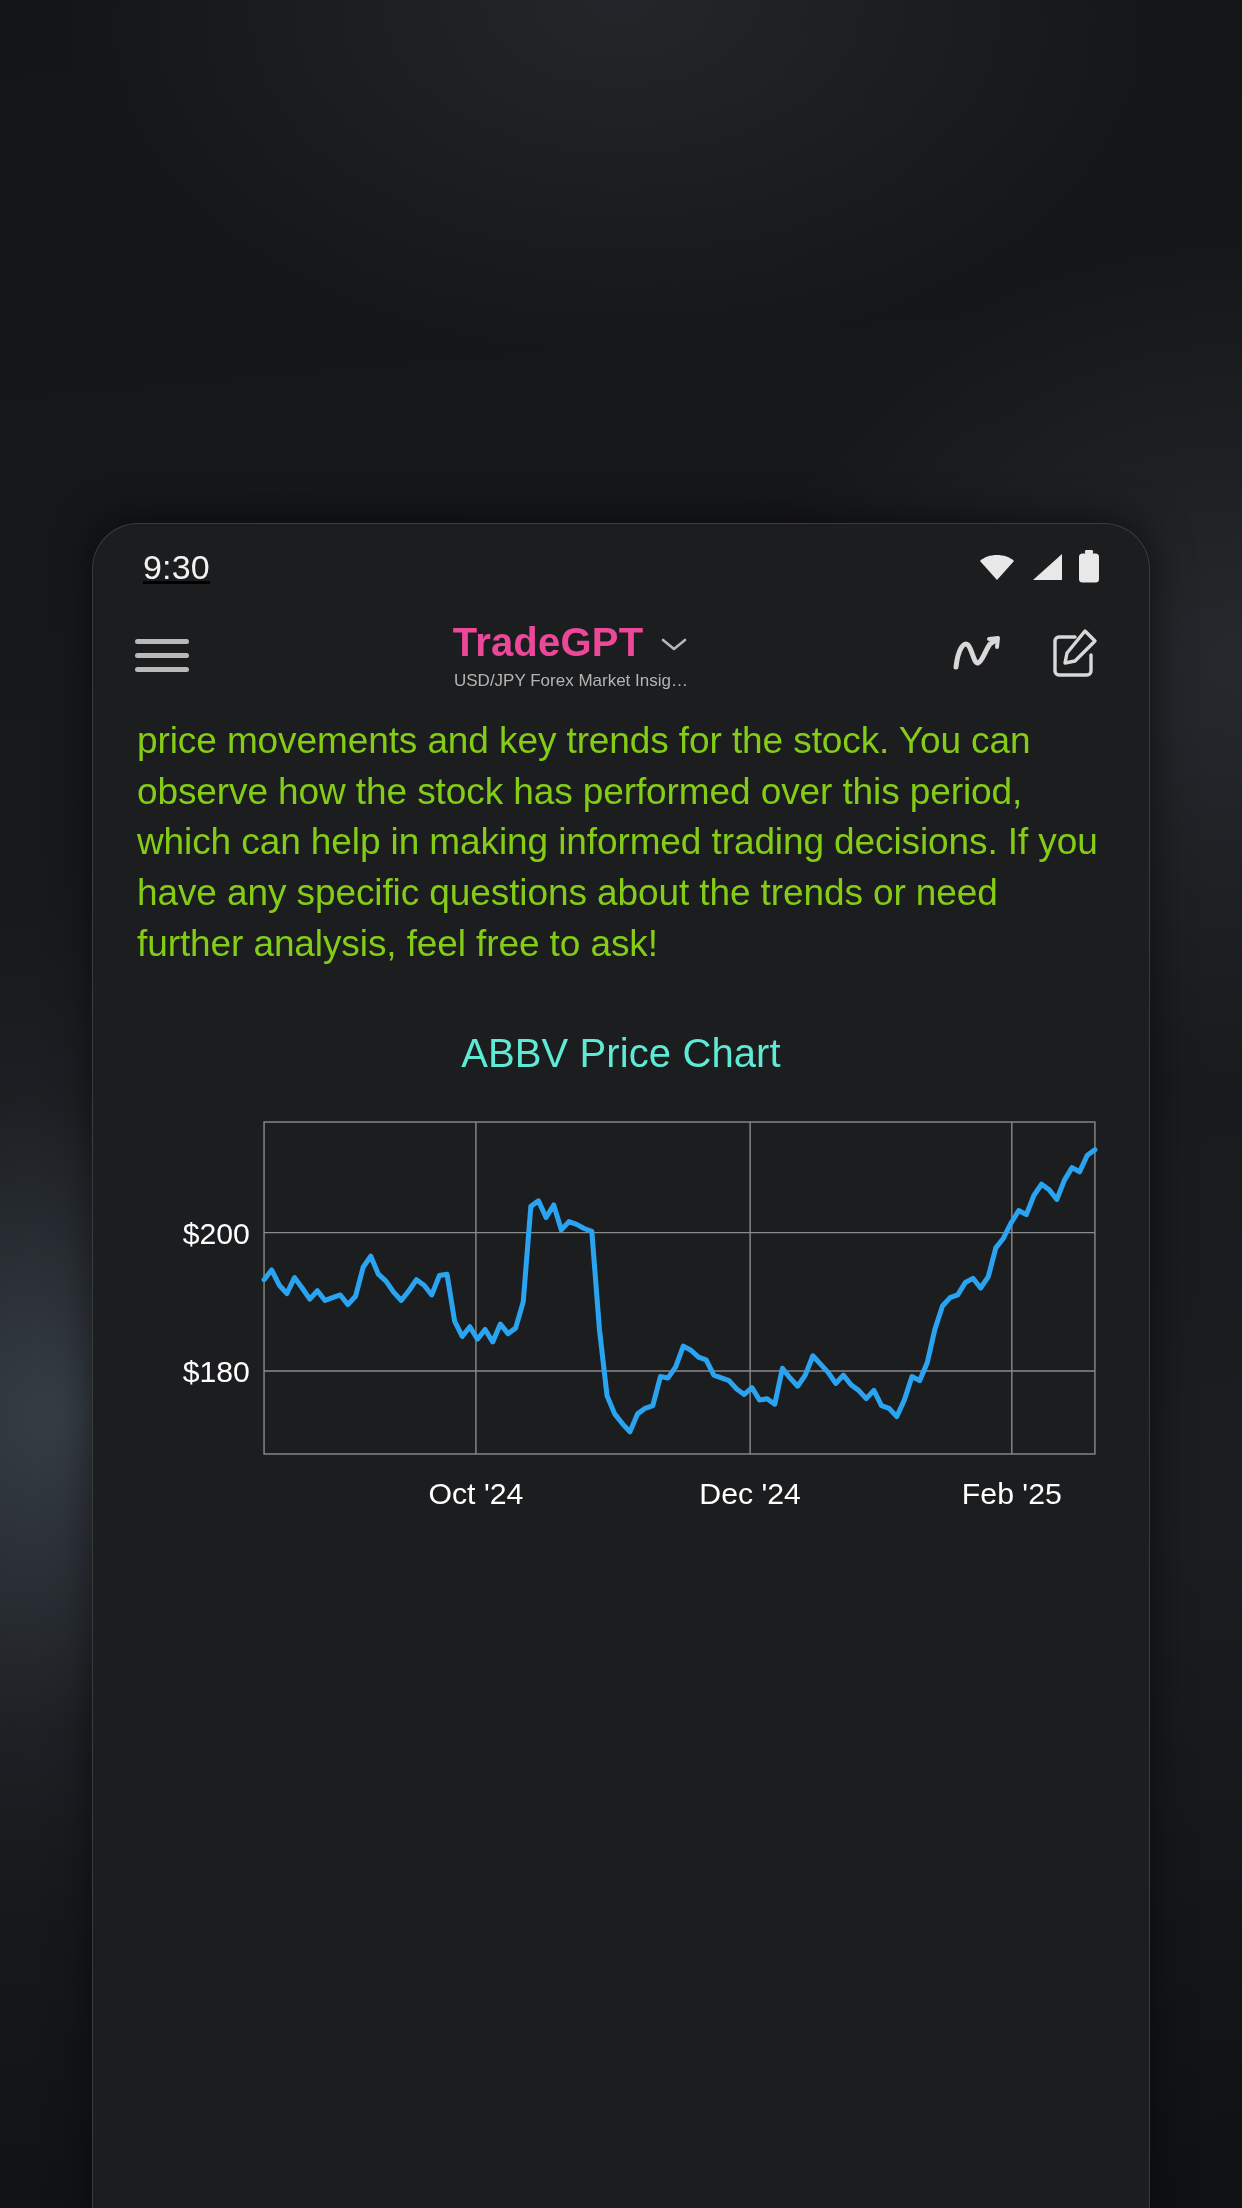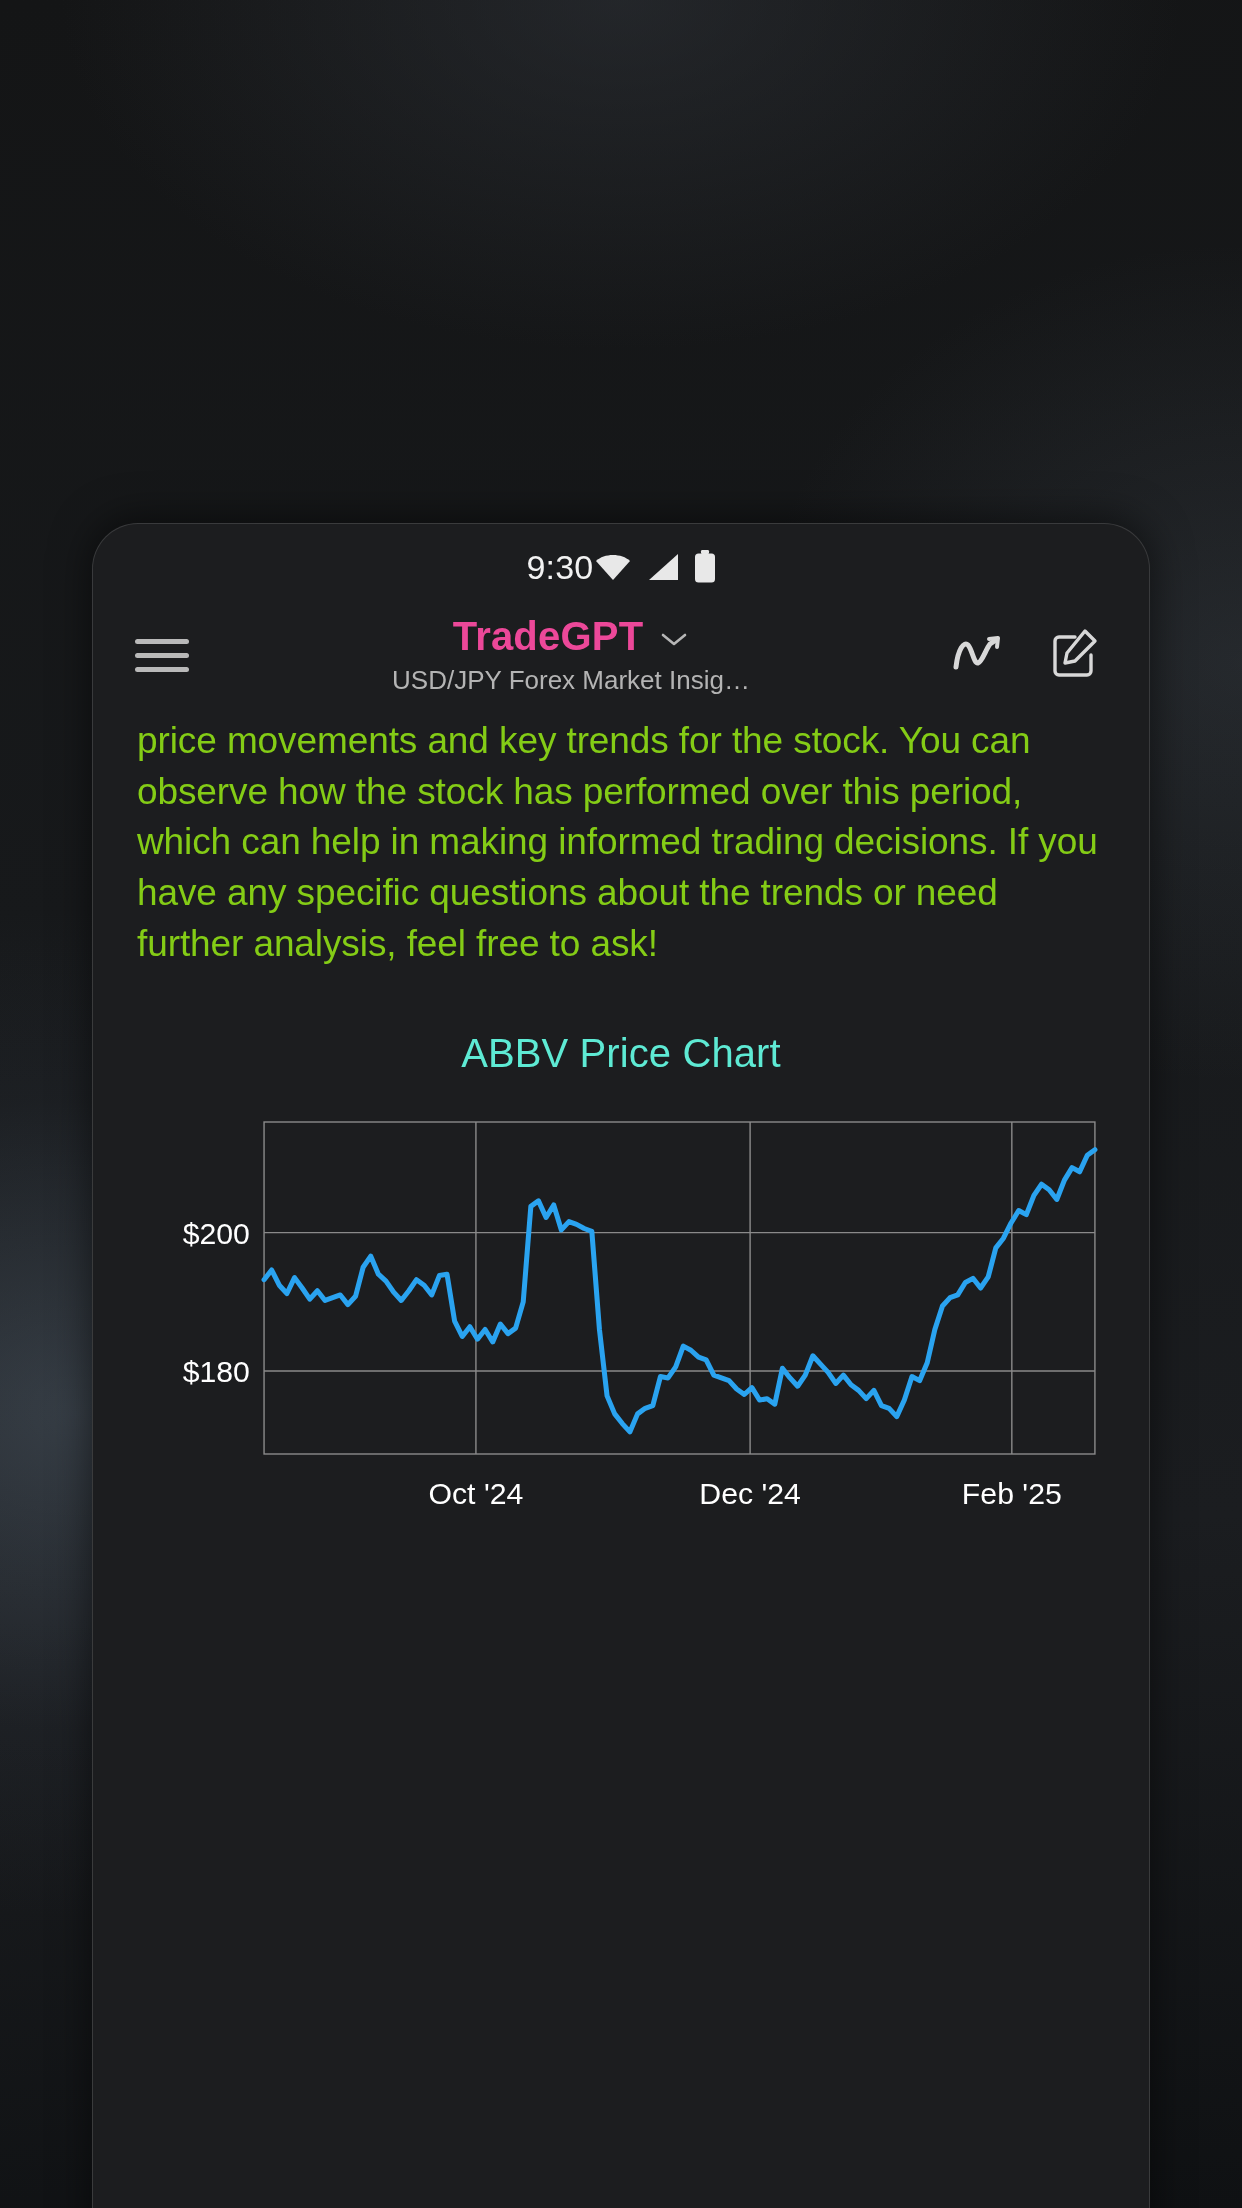--- a/index.html
+++ b/index.html
@@ -54,22 +54,23 @@
     border-bottom: none;
     overflow: hidden;
     box-shadow: 0 -4px 40px rgba(0,0,0,0.55);
   }
 
   
   .statusbar {
     height: 76px;
     display: flex;
     align-items: center;
-    justify-content: center;
+    justify-content: space-between;
     padding: 10px 48px 0 50px;
+    text-decoration: underline;
   }
   .status-time {
     color: #f2f2f2;
     font-size: 34px;
     font-weight: 400;
     letter-spacing: 0.2px;
   }
   .status-icons { display: flex; align-items: center; gap: 12px; }
   .status-icons svg { display: block; }
 
@@ -102,21 +103,21 @@
   .header-title-row { display: flex; align-items: center; gap: 16px; }
   .header-title {
     color: #ec4899;
     font-size: 40px;
     font-weight: 700;
     letter-spacing: 0.2px;
   }
   .chev { color: #b6b6b6; font-size: 26px; line-height: 1; transform: translateY(2px); }
   .header-sub {
     color: #b4b4b4;
-    font-size: 26px;
+    font-size: 17px;
     margin-top: 6px;
     max-width: 430px;
     overflow: hidden;
     white-space: nowrap;
     text-overflow: ellipsis;
     text-align: center;
   }
   .header-actions { display: flex; align-items: center; gap: 44px; flex: 0 0 auto; padding-right: 10px; }
   .hdr-icon { cursor: pointer; display: block; }
 

